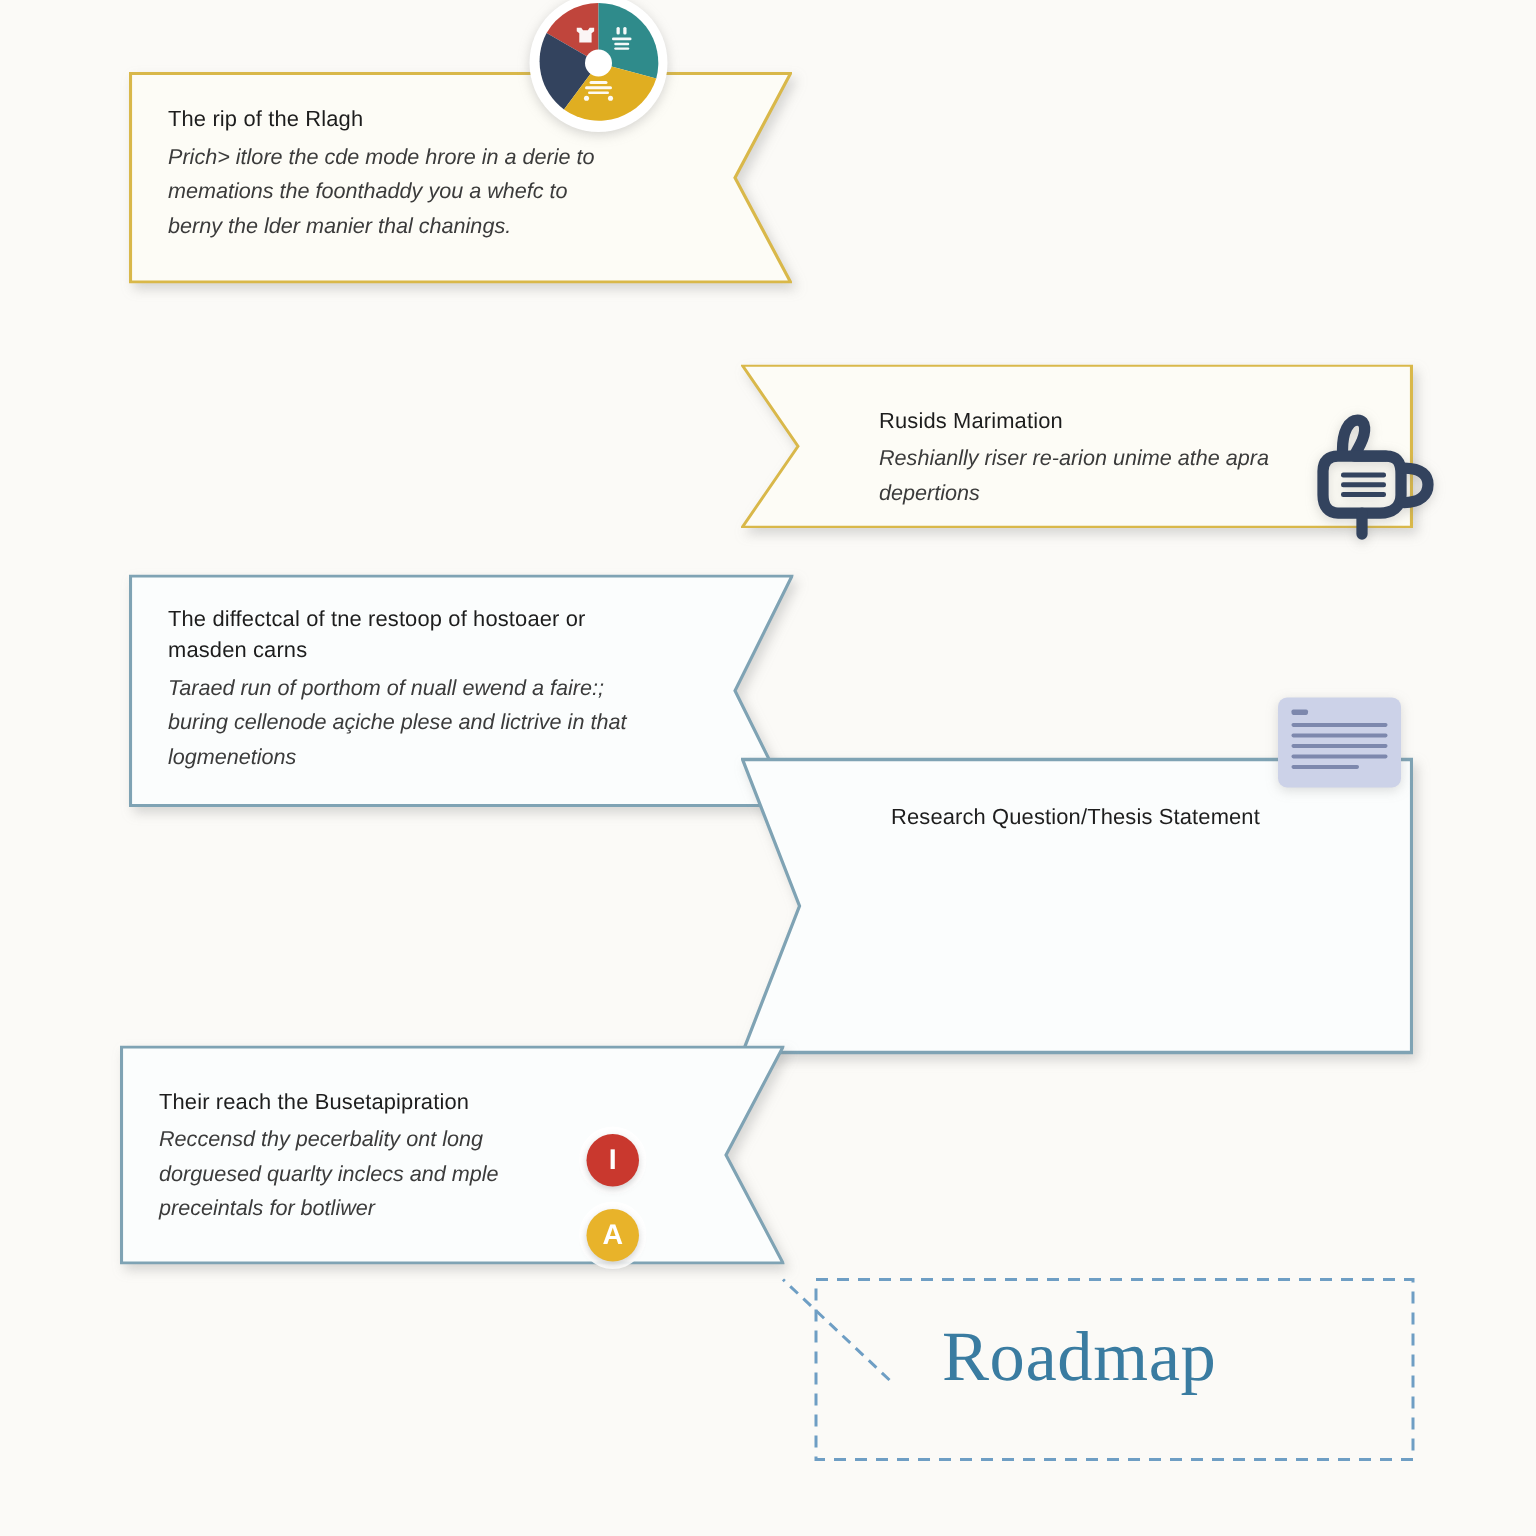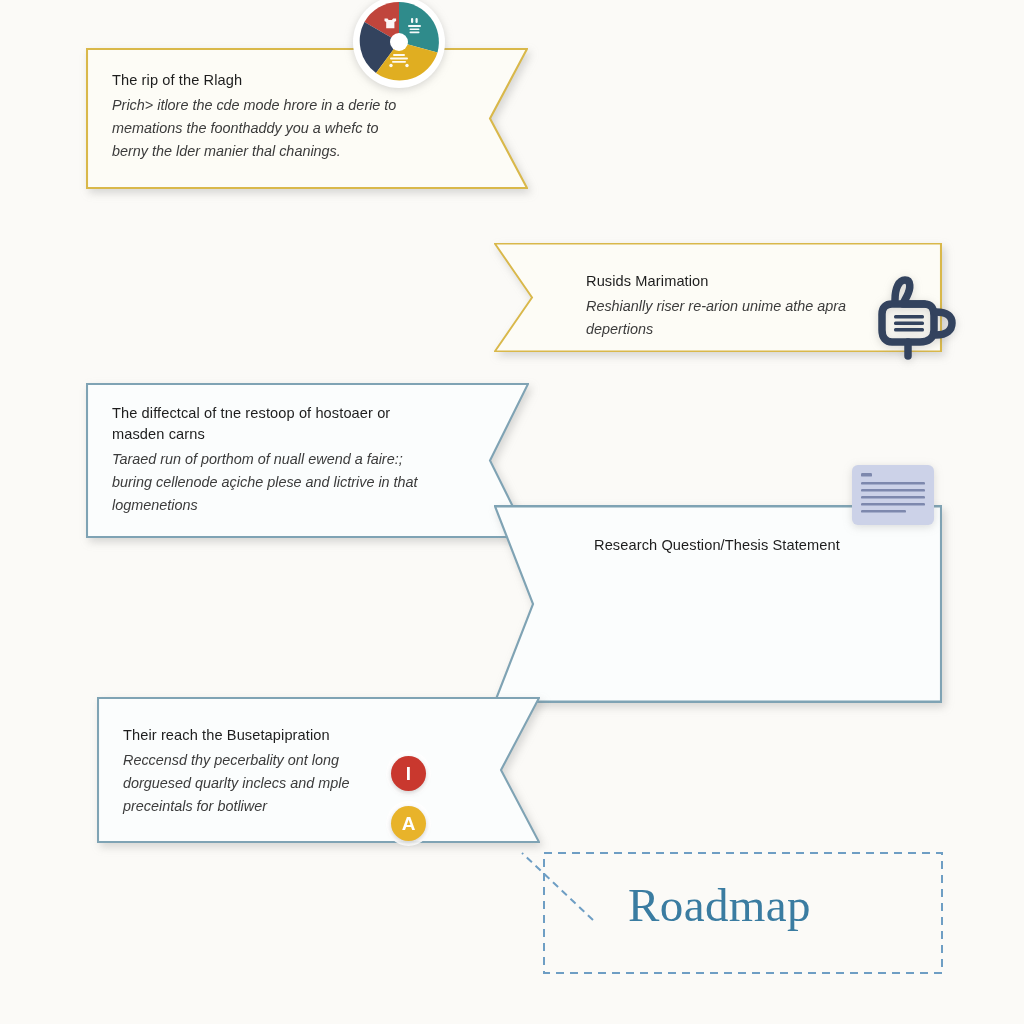--- a/index.html
+++ b/index.html
@@ -111,21 +111,21 @@
 
   <div class="banner" id="bn-4" style="left:494px;top:505px;width:448px;height:198px;">
     <svg class="shape" viewBox="0 0 448 158" preserveAspectRatio="none">
       <path d="M447,1 H1 L39,79 L1,157 H447 Z" fill="#fbfdfd" stroke="#7fa3b4" stroke-width="2.1" stroke-linejoin="miter"></path>
     </svg>
     <div class="body" style="left:100px;top:30px;width:312px;">
       <p class="b-title">Research Question/Thesis Statement</p>
     </div>
   </div>
 
-  <div class="banner" id="bn-5" style="left:97px;top:697px;width:443px;height:146px;">
+  <div class="banner" id="bn-5" style="left:80px;top:697px;width:443px;height:146px;">
     <svg class="shape" viewBox="0 0 443 146" preserveAspectRatio="none">
       <path d="M1,1 H442 L404,73 L442,145 H1 Z" fill="#fbfdfd" stroke="#7fa3b4" stroke-width="2.1" stroke-linejoin="miter"></path>
     </svg>
     <div class="body" style="left:26px;top:28px;width:270px;">
       <p class="b-title">Their reach the Busetapipration</p>
       <p class="b-desc">Reccensd thy pecerbality ont long dorguesed quarlty inclecs and mple preceintals for botliwer</p>
     </div>
   </div>
 
   <div class="roadmap-wrap" style="left:500px;top:845px;width:455px;height:145px;">

